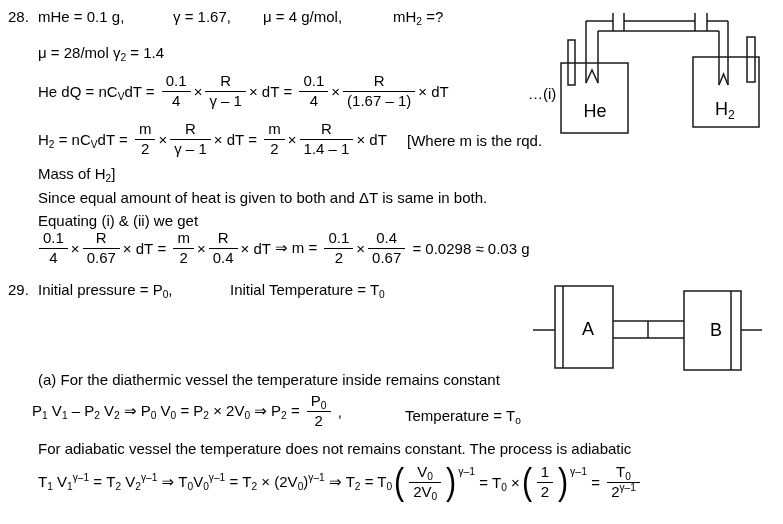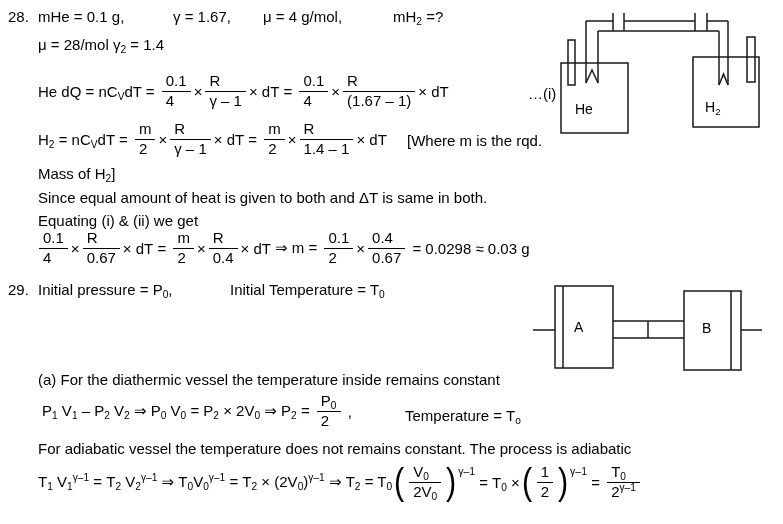--- a/index.html
+++ b/index.html
@@ -1,42 +1,42 @@
 <!DOCTYPE html>
 <html><head>
 <meta charset="utf-8">
 <style>
   html,body{margin:0;padding:0;background:#fff;}
   .page{position:relative;width:783px;height:524px;background:#ffffff;overflow:hidden;
         font-family:"Liberation Sans",sans-serif;font-size:15px;color:#000;border-radius:32px;}
   .abs{position:absolute;white-space:pre;}
   .eqrow{position:absolute;display:flex;align-items:center;}
   .eqrow .t{white-space:pre;}
-  .frac{display:inline-block;text-align:left;vertical-align:middle;margin:0 3px;line-height:1.12;}
+  .frac{display:inline-block;text-align:center;vertical-align:middle;margin:0 3px;line-height:1.12;}
   .frac .num{display:block;border-bottom:1.5px solid #000;padding:0 4px 1px;}
   .frac .den{display:block;padding:1px 4px 0;}
   sub{font-size:68%;vertical-align:-0.32em;line-height:0;}
   sup{font-size:68%;vertical-align:0.55em;line-height:0;}
   .bigp{font-size:36px;line-height:1;display:inline-block;transform:scaleX(.85);margin:0 1px;}
   .bsup{font-size:10.5px;align-self:flex-start;margin-top:1px;white-space:pre;}
   .diagram{position:absolute;}
-  .dlabel{position:absolute;font-size:14px;}
+  .dlabel{position:absolute;text-align:center;font-size:18px;}
   svg line,svg rect,svg polyline{stroke:#1a1a1a;stroke-width:1.5;fill:none;}
 </style>
 </head>
 <body>
 
 <div class="page">
 
   <div class="abs" style="left:8px;top:8px">28.</div>
   <div class="abs" style="left:38px;top:8px">mHe = 0.1 g,</div>
   <div class="abs" style="left:173px;top:8px">γ = 1.67,</div>
   <div class="abs" style="left:263px;top:8px">μ = 4 g/mol,</div>
   <div class="abs" style="left:393px;top:8px">mH<sub>2</sub> =?</div>
-  <div class="abs" style="left:38px;top:36px">μ = 28/mol γ<sub>2</sub> = 1.4</div>
+  <div class="abs" style="left:38px;top:44px">μ = 28/mol γ<sub>2</sub> = 1.4</div>
 
   <div class="eqrow" style="left:38px;top:73px">
     <span class="t">He dQ = nC<sub>V</sub>dT = </span>
     <span class="frac">
         <span class="num">0.1</span>
         <span class="den">4</span>
       </span>
     <span class="t">×</span>
     <span class="frac">
         <span class="num">R</span>
@@ -153,21 +153,21 @@
     <div class="dlabel" style="left:150px;top:94px;width:40px">H<sub>2</sub></div>
   </div>
 
   <div class="abs" style="left:8px;top:281px">29.</div>
   <div class="abs" style="left:38px;top:281px">Initial pressure = P<sub>0</sub>,</div>
   <div class="abs" style="left:230px;top:281px">Initial Temperature = T<sub>0</sub></div>
 
 
   <div class="abs" style="left:38px;top:371px">(a) For the diathermic vessel the temperature inside remains constant</div>
 
-  <div class="eqrow" style="left:42px;top:393px">
+  <div class="eqrow" style="left:32px;top:393px">
     <span class="t">P<sub>1</sub> V<sub>1</sub> – P<sub>2</sub> V<sub>2</sub> ⇒ P<sub>0</sub> V<sub>0</sub> = P<sub>2</sub> × 2V<sub>0</sub> ⇒ P<sub>2</sub> = </span>
     <span class="frac">
         <span class="num">P<sub>0</sub></span>
         <span class="den">2</span>
       </span>
     <span class="t"> ,</span>
   </div>
   <div class="abs" style="left:405px;top:407px">Temperature = T<sub>o</sub></div>
 
   <div class="abs" style="left:38px;top:440px">For adiabatic vessel the temperature does not remains constant. The process is adiabatic</div>

